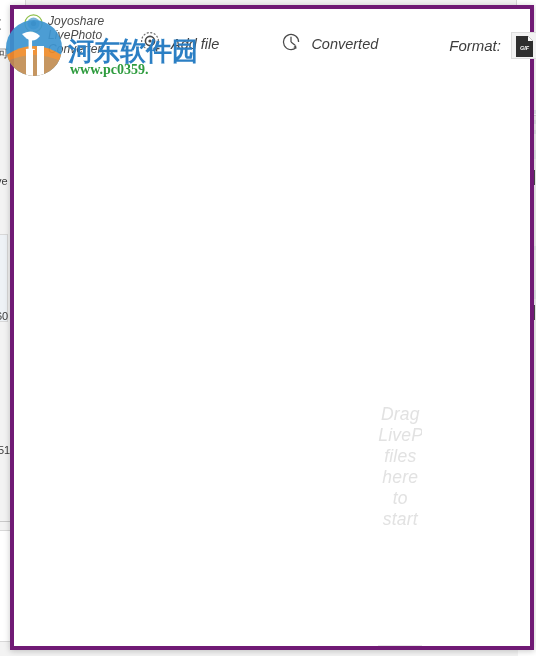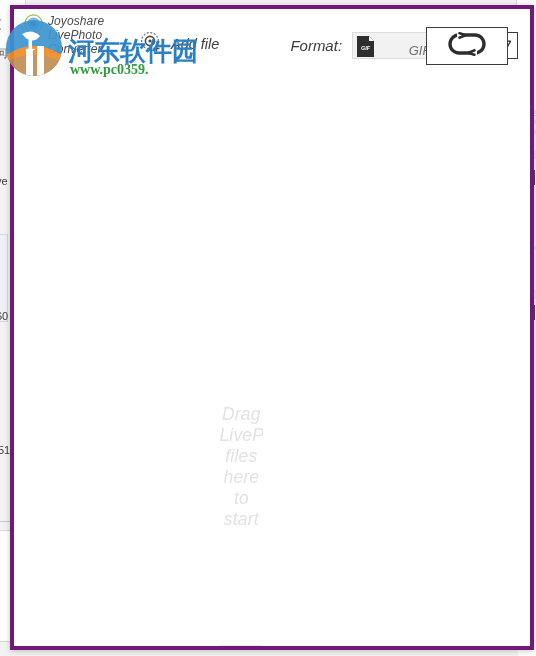--- a/index.html
+++ b/index.html
@@ -166,20 +166,31 @@
           <circle cx="10" cy="10" r="8.4" fill="none" stroke="#6b6b6b" stroke-width="1.2" stroke-dasharray="2 1.6"></circle>
           <circle cx="10" cy="10" r="4.6" fill="none" stroke="#4a4a4a" stroke-width="1.6"></circle>
           <circle cx="10" cy="10" r="1.6" fill="#4a4a4a"></circle>
           <line x1="16.5" y1="14.5" x2="16.5" y2="20.5" stroke="#4a4a4a" stroke-width="1.5"></line>
           <line x1="13.5" y1="17.5" x2="19.5" y2="17.5" stroke="#4a4a4a" stroke-width="1.5"></line>
         </svg>
       </span>
       <span class="tool-label">Add file</span>
     </div>
 
+    <div class="tool-item">
+      <span>
+        <svg width="22" height="22" viewBox="0 0 22 22">
+          <path d="M18.6 11a7.6 7.6 0 1 0-2.6 5.75" fill="none" stroke="#4a4a4a" stroke-width="1.25"></path>
+          <line x1="11" y1="5.8" x2="11" y2="11" stroke="#4a4a4a" stroke-width="1.25"></line>
+          <line x1="11" y1="11" x2="15.1" y2="14.3" stroke="#4a4a4a" stroke-width="1.25"></line>
+          <path d="M13.3 16.3 L16.6 17.4 L16.0 14.0 Z" fill="#4a4a4a"></path>
+        </svg>
+      </span>
+      <span class="tool-label">Converted</span>
+    </div>
   </div>
 
   <div id="content">
 
     <div id="illustration">
       <svg width="175" height="200" viewBox="0 0 175 200">
 
         <rect x="10" y="0" width="150" height="172" fill="#ebebeb"></rect>
 
         <circle cx="67" cy="16" r="6.4" fill="none" stroke="#b8b8b8" stroke-width="1.4"></circle>

